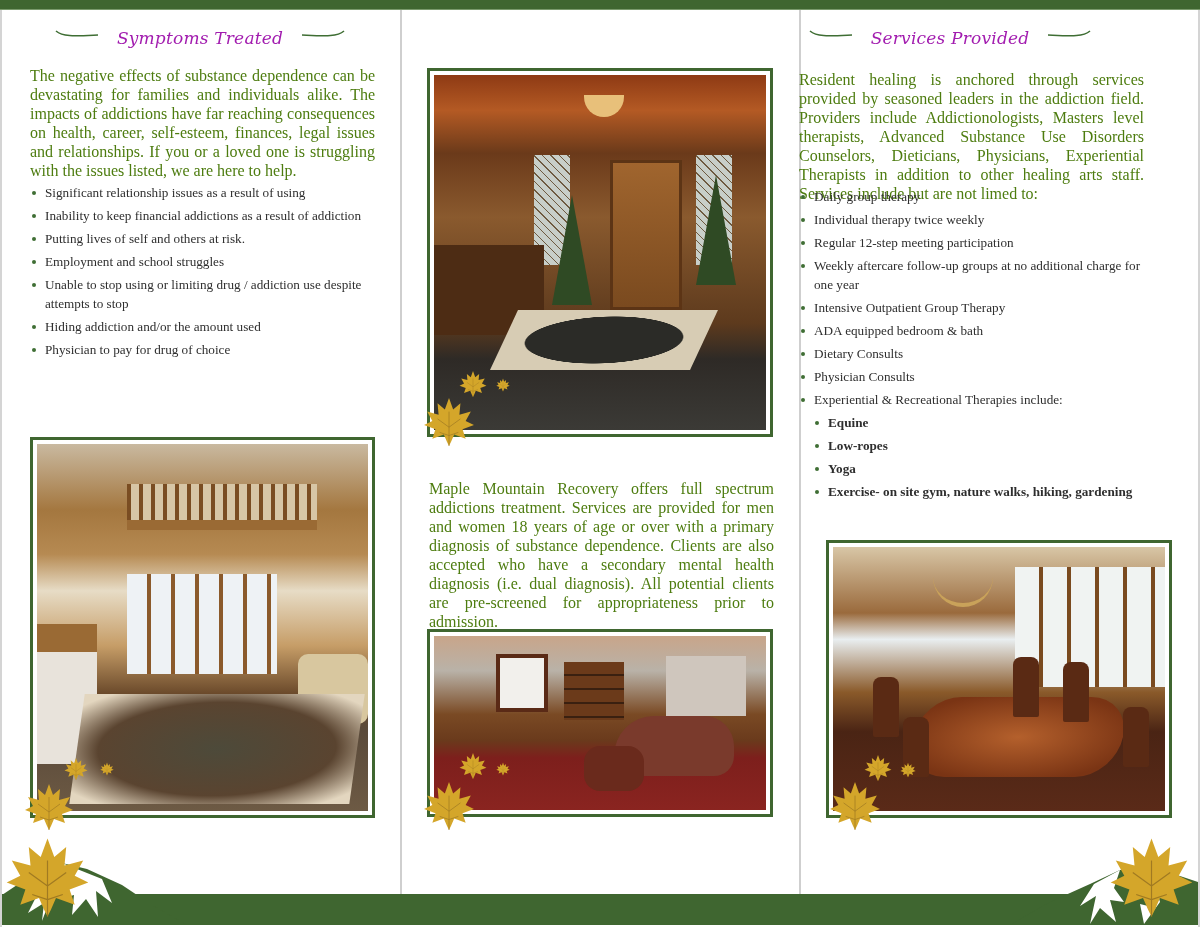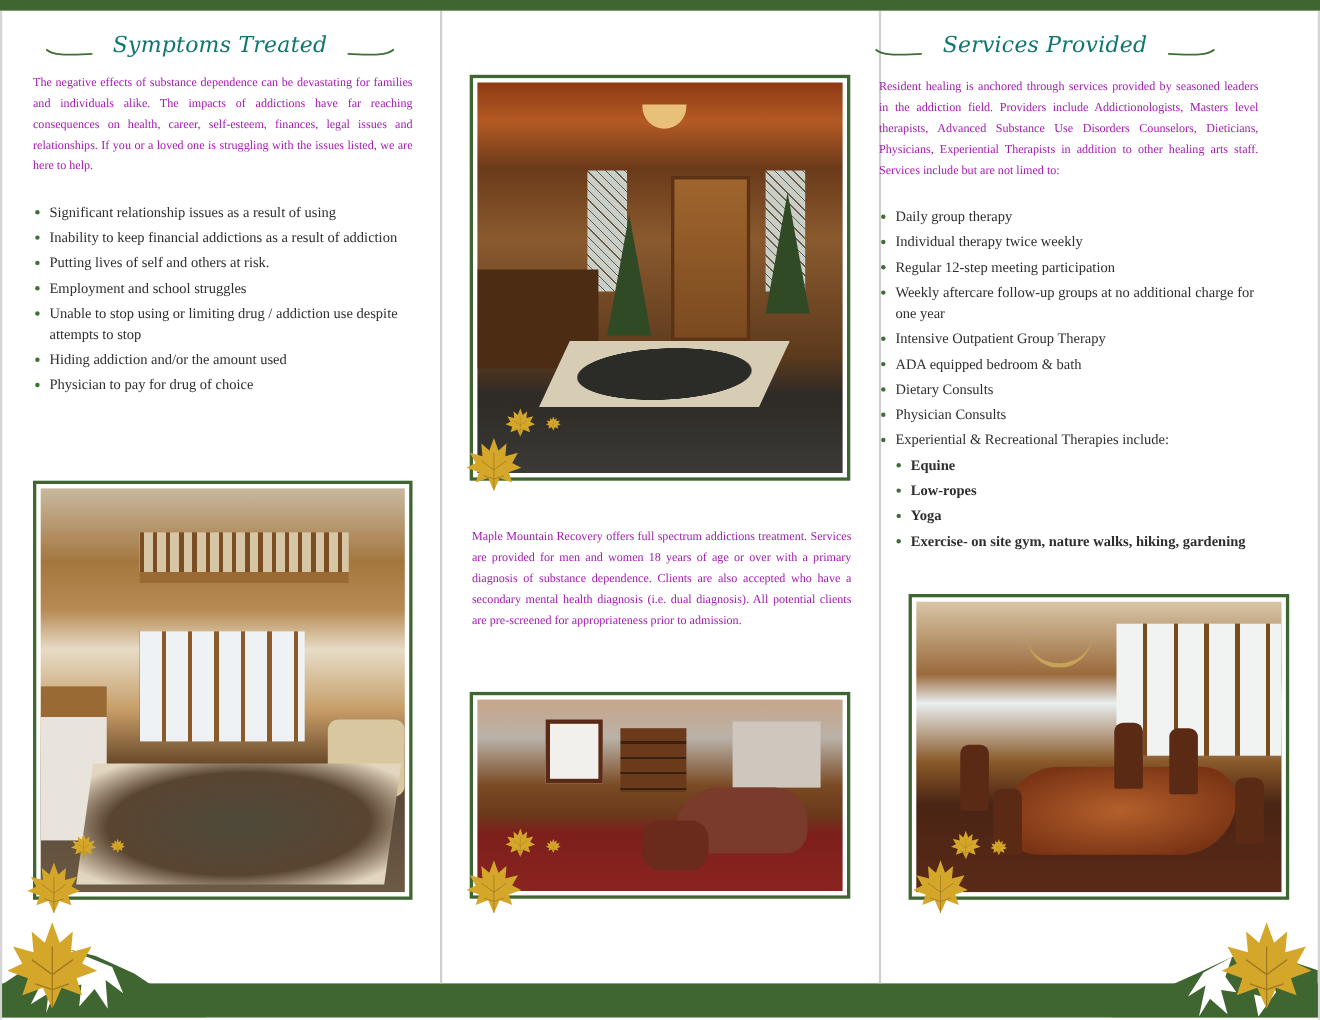--- a/index.html
+++ b/index.html
@@ -7,26 +7,26 @@
   body { position: relative; font-family: "Liberation Serif", "DejaVu Serif", serif; color: #2a2a2a; }
 
   .top-bar { position: absolute; left: 0; top: 0; width: 1200px; height: 10px; background: #3f6630; border-bottom: 1px solid #7a9a6c; }
   .bottom-bar { position: absolute; left: 0; top: 894px; width: 1200px; height: 31px; background: #3f6630; }
   .divider { position: absolute; top: 10px; width: 2px; height: 884px; background: #cfcfcf; }
   .edge { position: absolute; top: 10px; width: 2px; height: 917px; background: #d4d4d4; }
 
   .panel { position: absolute; top: 10px; height: 884px; }
   .panel-title {
     position: absolute; top: 18px; left: 0; width: 100%;
-    display: flex; justify-content: center; align-items: flex-end; gap: 18px;
-    color: #0f766e; font-family: "DejaVu Serif", serif; font-style: italic; font-size: 20px; letter-spacing: 0.2px;
+    display: flex; justify-content: center; align-items: flex-start; gap: 18px;
+    color: #a21caf; font-family: "DejaVu Serif", serif; font-style: italic; font-size: 17px; letter-spacing: 0.2px;
   }
   .swash { width: 44px; height: 10px; }
 
-  .body-text { position: absolute; font-size: 11px; line-height: 19px; text-align: justify; color: #a21caf; }
+  .body-text { position: absolute; font-size: 16px; line-height: 19px; text-align: justify; color: #4d7c0f; }
   ul.bullets { list-style: none; position: absolute; font-size: 13.2px; color: #2e2e2e; }
   ul.bullets li { position: relative; padding-left: 15px; line-height: 19px; margin-bottom: 4px; }
   ul.bullets li::before { content: ""; position: absolute; left: 2px; top: 8px; width: 4px; height: 4px; border-radius: 50%; background: #3f6e34; }
   ul.bullets li.sub { padding-left: 29px; font-weight: bold; }
   ul.bullets li.sub::before { left: 16px; }
 
   .photo-frame { position: absolute; border: 3px solid #3f6630; background: #fff; padding: 4px; }
   .photo { width: 100%; height: 100%; position: relative; overflow: hidden; }
 
   

